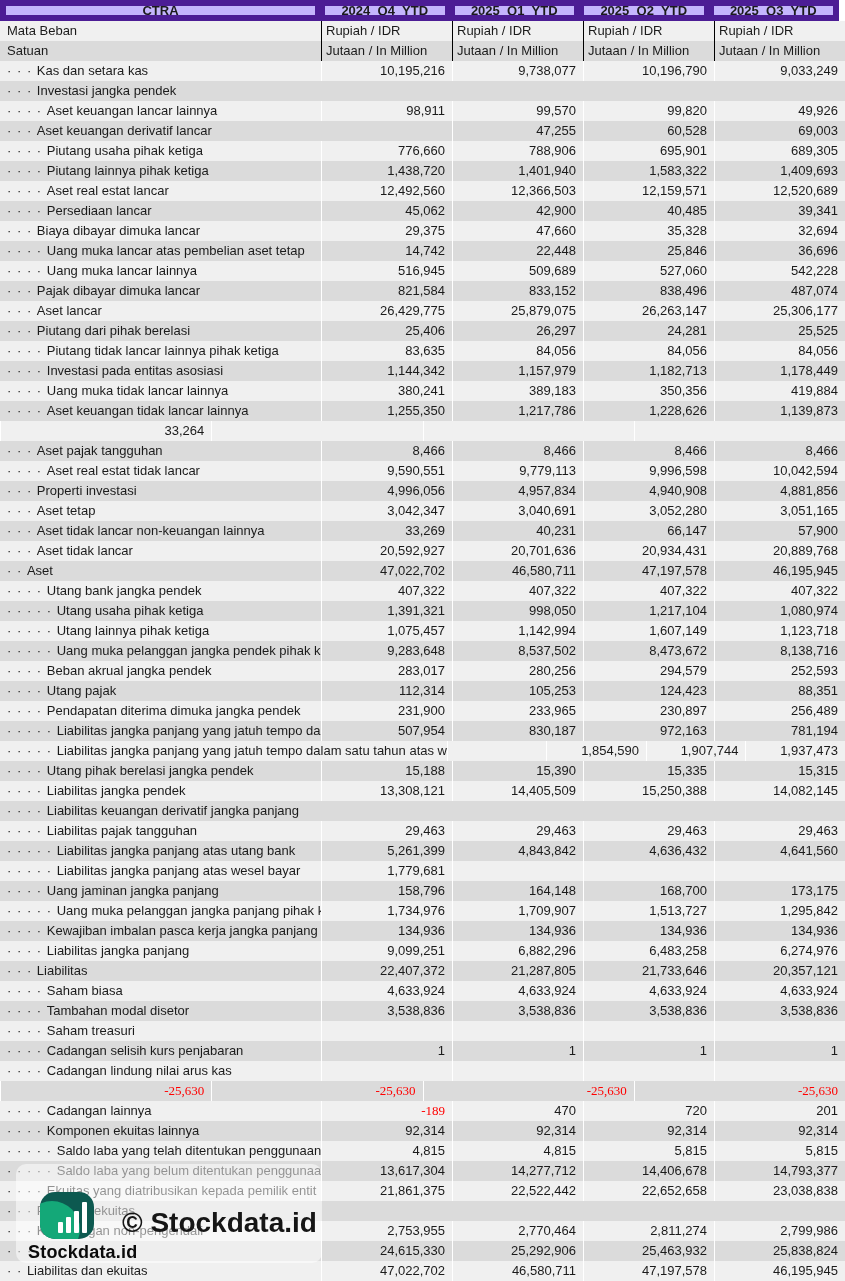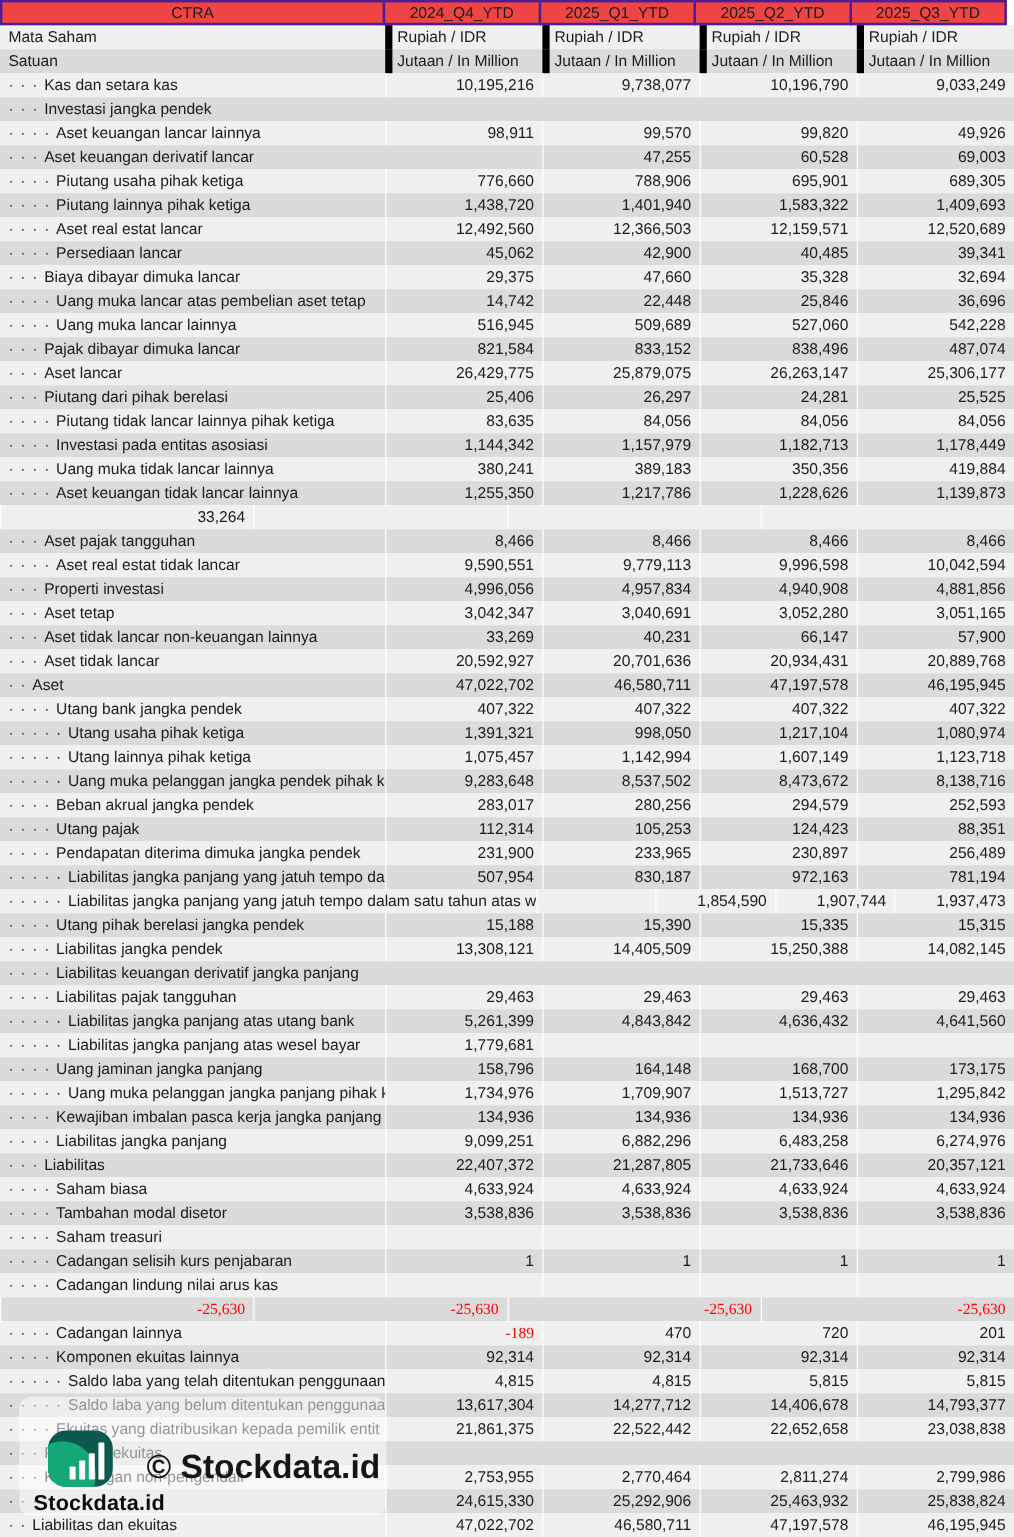--- a/index.html
+++ b/index.html
@@ -6,44 +6,44 @@
   body{
     width:845px;height:1281px;overflow:hidden;position:relative;
     font-family:"Liberation Sans","DejaVu Sans",sans-serif;
     color:var(--text,#1b1b1b);
   }
   .page{position:relative;width:845px;height:1281px;}
 
   
   .header{display:flex;width:839px;height:21px;}
   .hcell{
-    box-sizing:border-box;border:2px solid #4c1d95;background:#ef4444;
+    box-sizing:border-box;border:6px solid #4c1d95;background:#c4b5fd;
     display:flex;align-items:center;justify-content:center;
-    font-size:13px;font-weight:normal;white-space:nowrap;overflow:hidden;
+    font-size:13px;font-weight:bold;white-space:nowrap;overflow:hidden;
   }
   .corner{flex:0 0 321px;}
   .ph{flex:1 1 0;margin-left:-2px;}
 
   
   .row{display:flex;width:845px;height:20px;font-size:13px;line-height:20px;}
   .row.light{background:var(--rowLight,#f0f0f0);}
   .row.dark{background:var(--rowDark,#dbdbdb);align-items:center;}
   .cl{
     flex:0 0 321px;box-sizing:border-box;padding-left:7px;
     white-space:nowrap;overflow:hidden;position:relative;z-index:2;
   }
   .cl.spill{overflow:visible;}
   .dots{white-space:pre;letter-spacing:1px;}
   .cv{
     flex:1 1 0;box-sizing:border-box;text-align:right;padding-right:7px;
     border-left:1px solid #fff;white-space:nowrap;overflow:hidden;
   }
   .cm{
     flex:1 1 0;box-sizing:border-box;text-align:left;padding-left:4px;
-    border-left:6px solid #000000;white-space:nowrap;overflow:hidden;
+    border-left:1px solid #000000;white-space:nowrap;overflow:hidden;
   }
   .neg{color:var(--neg,#ff0000);font-family:Liberation Serif, serif;}
 
   
   .wm-card{
     position:absolute;left:16px;top:1164px;width:306px;height:99px;
     border-radius:10px;background:rgba(255,255,255,0.52);z-index:5;
   }
   .wm-logo{
     position:absolute;left:40px;top:1192px;width:54px;height:47px;
@@ -77,21 +77,21 @@
 
   <div class="header">
     <div class="hcell corner">CTRA</div>
     <div class="hcell ph">2024_Q4_YTD</div>
     <div class="hcell ph">2025_Q1_YTD</div>
     <div class="hcell ph">2025_Q2_YTD</div>
     <div class="hcell ph">2025_Q3_YTD</div>
   </div>
 
   <div class="row light">
-    <div class="cl">Mata Saham</div>
+    <div class="cl">Mata Beban</div>
     <div class="cm">Rupiah / IDR</div>
     <div class="cm">Rupiah / IDR</div>
     <div class="cm">Rupiah / IDR</div>
     <div class="cm">Rupiah / IDR</div>
   </div>
 
   <div class="row dark">
     <div class="cl">Satuan</div>
     <div class="cm">Jutaan / In Million</div>
     <div class="cm">Jutaan / In Million</div>

